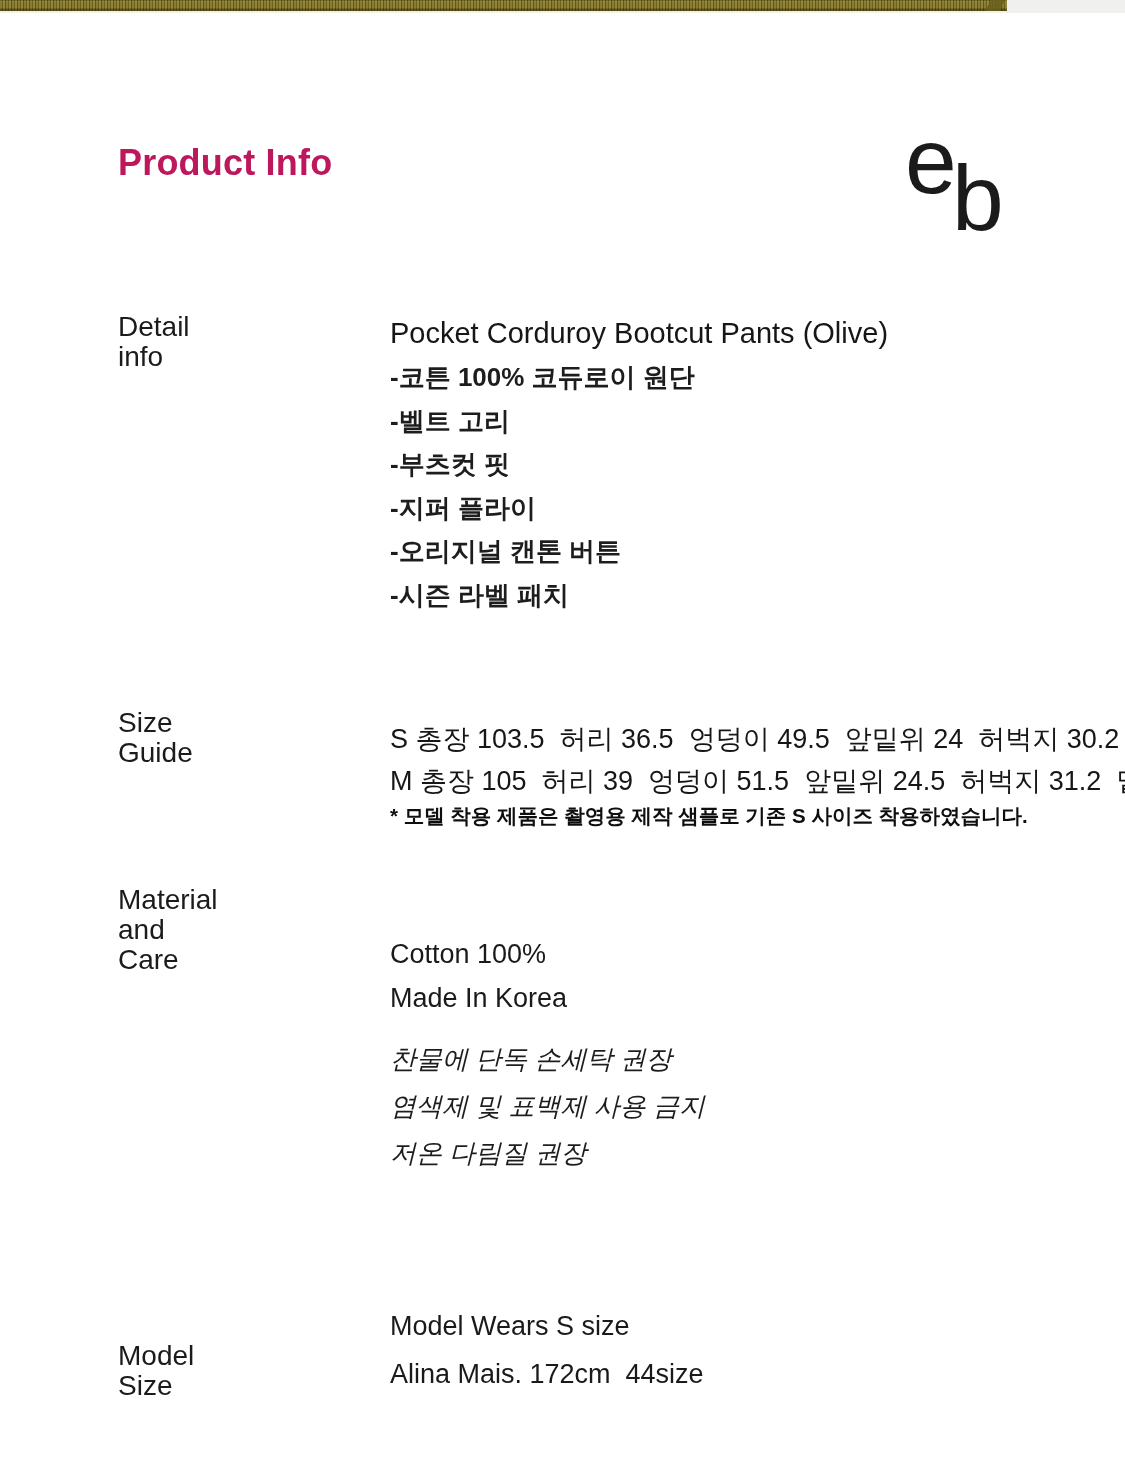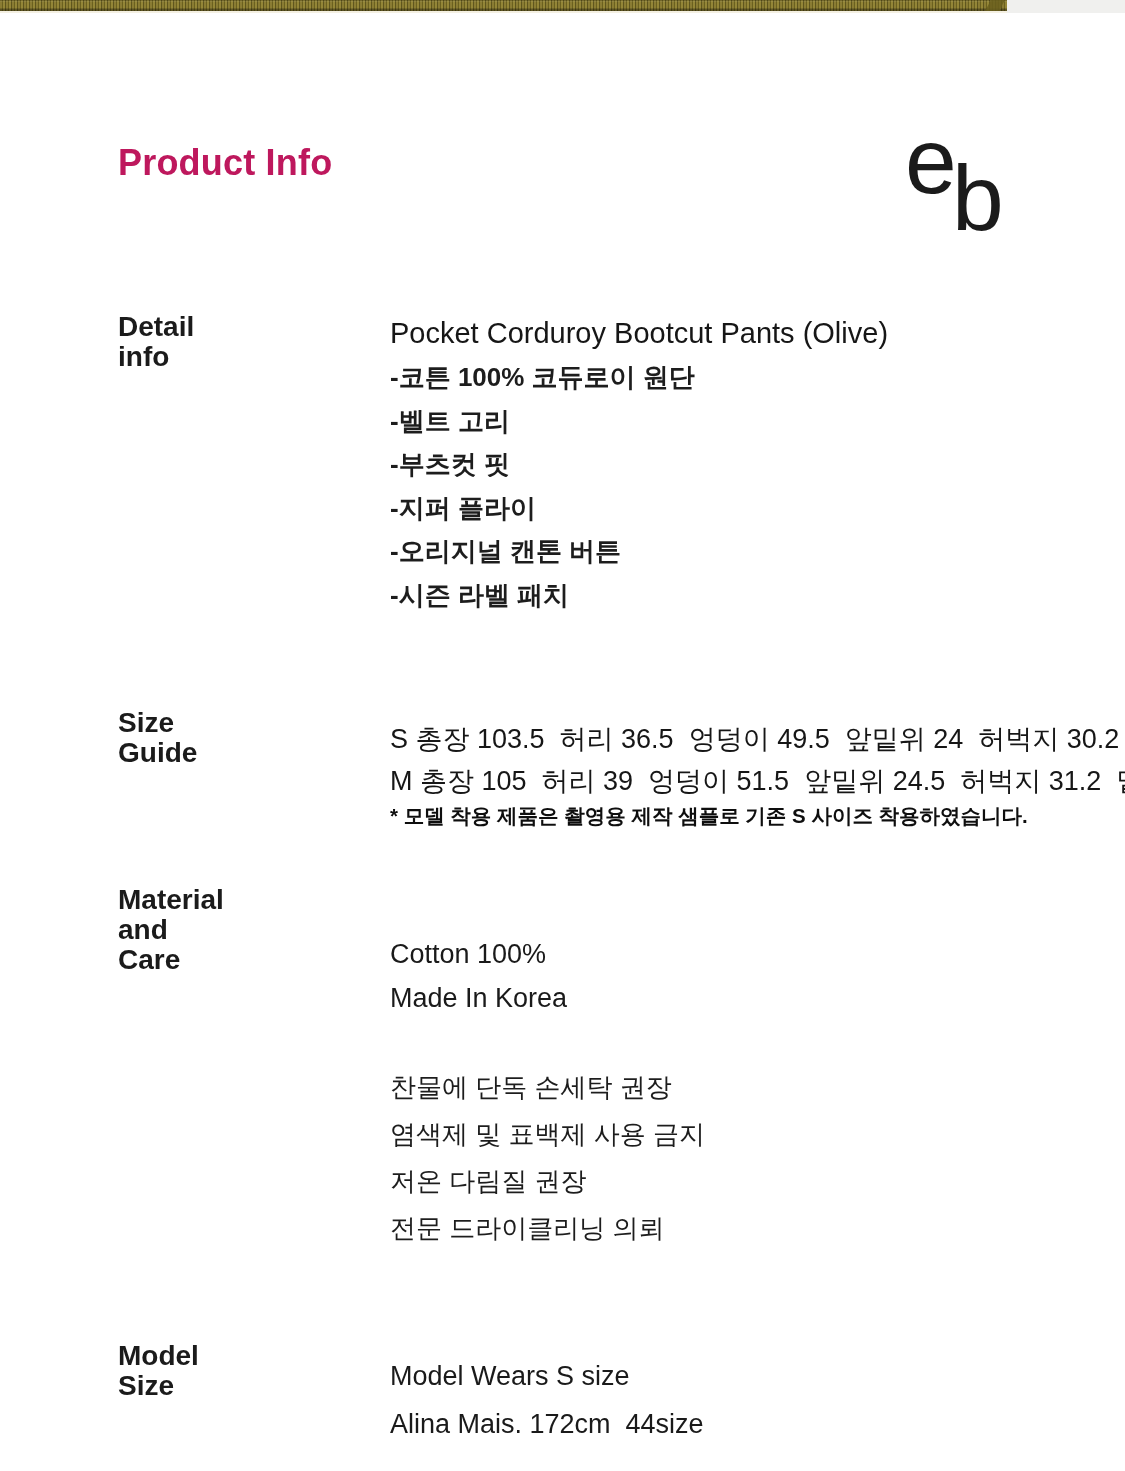--- a/index.html
+++ b/index.html
@@ -66,21 +66,21 @@
   }
   .logo .letter-e { left: 5px; top: 5px; }
   .logo .letter-b { left: 52px; top: 42px; }
 
   
   .section-label {
     position: absolute;
     left: 118px;
     font-size: 28px;
     line-height: 30px;
-    font-weight: 700;
+    font-weight: 400;
     color: #1b1b1b;
   }
   .content { position: absolute; left: 390px; }
 
   .product-title {
     font-size: 29px;
     line-height: 46px;
     color: #161616;
   }
   .detail-item {
@@ -104,21 +104,21 @@
     color: #0e0e0e;
     white-space: pre;
   }
 
   .material-line {
     font-size: 27px;
     line-height: 44px;
     color: #1a1a1a;
     white-space: pre;
   }
-  .care-block { margin-top: 44px; }
+  .care-block { margin-top: 16px; font-style: italic; }
   .care-line {
     font-size: 26px;
     line-height: 47px;
     color: #1d1d1d;
     white-space: pre;
   }
 
   .model-line {
     font-size: 27px;
     line-height: 48px;
@@ -171,24 +171,23 @@
   <div>and</div>
   <div>Care</div>
 </div>
 <div class="content" style="top:932px">
   <div class="material-line">Cotton 100%</div>
   <div class="material-line">Made In Korea</div>
   <div class="care-block">
     <div class="care-line">찬물에 단독 손세탁 권장</div>
     <div class="care-line">염색제 및 표백제 사용 금지</div>
     <div class="care-line">저온 다림질 권장</div>
-    <div class="care-line">전문 드라이클리닝 의뢰</div>
   </div>
 </div>
 
 <div class="section-label" style="top:1341px">
   <div>Model</div>
   <div>Size</div>
 </div>
-<div class="content" style="top:1352px">
+<div class="content" style="top:1302px">
   <div class="model-line">Model Wears S size</div>
   <div class="model-line">Alina Mais. 172cm  44size</div>
 </div>
 
 </body></html>

